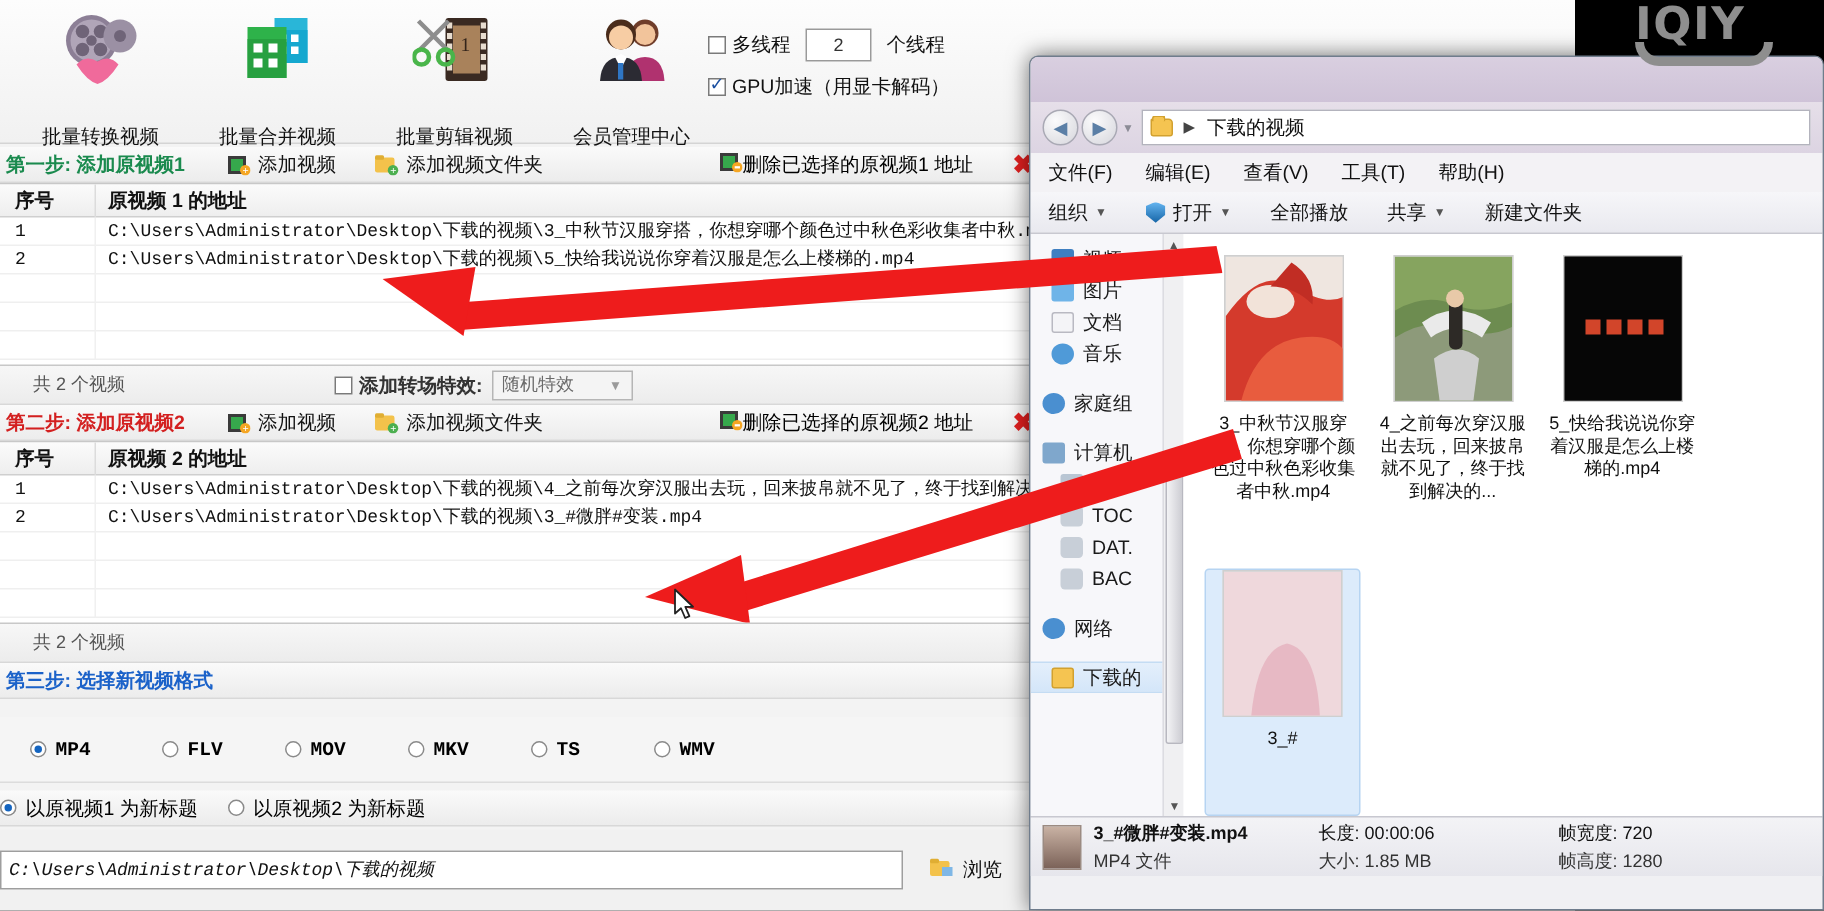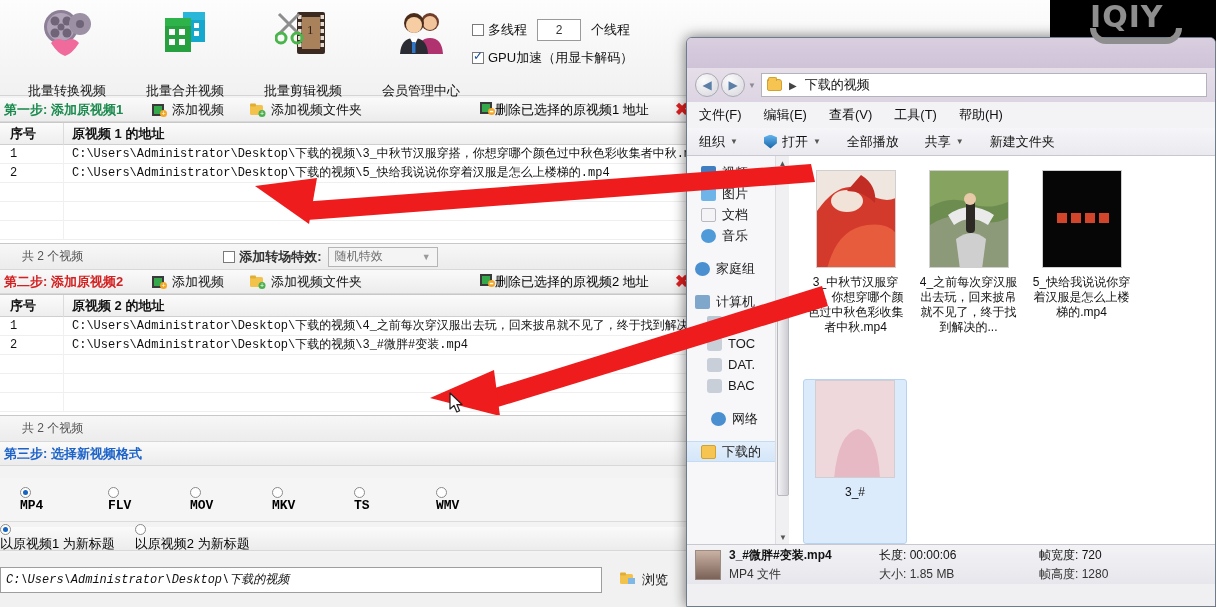--- a/index.html
+++ b/index.html
@@ -53,35 +53,35 @@
           font-family:"Liberation Mono", monospace; border-bottom:1px solid #efefef; }
   .trow .c-no { font-weight:normal; height:19px; line-height:19px; border-right:1px solid #f0f0f0;}
   .trow .c-ad { line-height:19px; white-space:nowrap; overflow:hidden; }
 
   
   .cntbar { position:absolute; left:0; width:1050px; height:26px;
             background:linear-gradient(#f7f7f7,#ececec); border-bottom:1px solid #d8d8d8;
             display:flex; align-items:center; font-size:12px; color:#555; }
   .cntbar .cnt { padding-left:22px; }
   .trans { display:flex; align-items:center; margin-left:140px; font-size:13px; color:#333; font-weight:bold; }
-  .sel { width:110px; height:20px; border:1px solid #b5b5b5; background:#f4f4f4;
+  .sel { width:94px; height:20px; border:1px solid #b5b5b5; background:#f4f4f4;
          font-size:12px; color:#6b6b6b; display:flex; align-items:center;
          padding-left:6px; margin-left:6px; position:relative; font-weight:normal;}
   .sel .arw { position:absolute; right:6px; color:#9a9a9a; font-size:9px; }
 
   
   .radiorow { position:absolute; left:0; width:1050px; height:44px; background:#f5f5f5;
               display:flex; align-items:center; font-size:13px;
               font-family:"Liberation Mono", monospace; font-weight:bold;
               border-bottom:1px solid #dcdcdc;}
   .rd { width:11px; height:11px; border-radius:50%; border:1px solid #8a8a8a;
         background:#fff; display:inline-block; margin-right:6px; position:relative; }
   .rd.on:after { content:""; position:absolute; left:2px; top:2px; width:5px; height:5px;
                  border-radius:50%; background:#1565c0; }
-  .rditem { display:flex; cursor:pointer;flex-direction:column; }
+  .rditem { display:flex; align-items:center; cursor:pointer; }
 
   
   .pathrow { position:absolute; left:0; width:1050px; height:54px; background:#f1f1f1;
              display:flex; align-items:center; }
   .pathinput { margin-left:0; width:602px; height:26px; background:#fff;
                border:1px solid #9e9e9e; font-size:12px; color:#111;
                font-family:"Liberation Mono", monospace; line-height:24px; padding-left:5px;
                white-space:nowrap; overflow:hidden;font-style:italic; }
   .browse { display:flex; align-items:center; margin-left:18px; font-size:13px; color:#111; cursor:pointer; }
 
@@ -553,21 +553,21 @@
       <div class="navitem" style="padding-left:20px">
         <span class="ni" style="background:#c8cfd8;border-radius:3px;"></span>
         <span>DAT.</span>
         </div>
       <div class="navitem" style="padding-left:20px">
         <span class="ni" style="background:#c8cfd8;border-radius:3px;"></span>
         <span>BAC</span>
         </div>
 
       <div class="navspace"></div>
-      <div class="navitem" style="padding-left:24px">
+      <div class="navitem" style="padding-left:8px">
         <span class="ni" style="background:#4a8fd0;border-radius:50%;"></span>
         <span>网络</span>
         </div>
 
       <div class="navspace"></div>
       <div class="navitem navsel" style="padding-left:14px">
         <span class="ni" style="background:#f5c451;border:1px solid #d2a12f;"></span>
         <span>下载的</span>
         </div>
 

